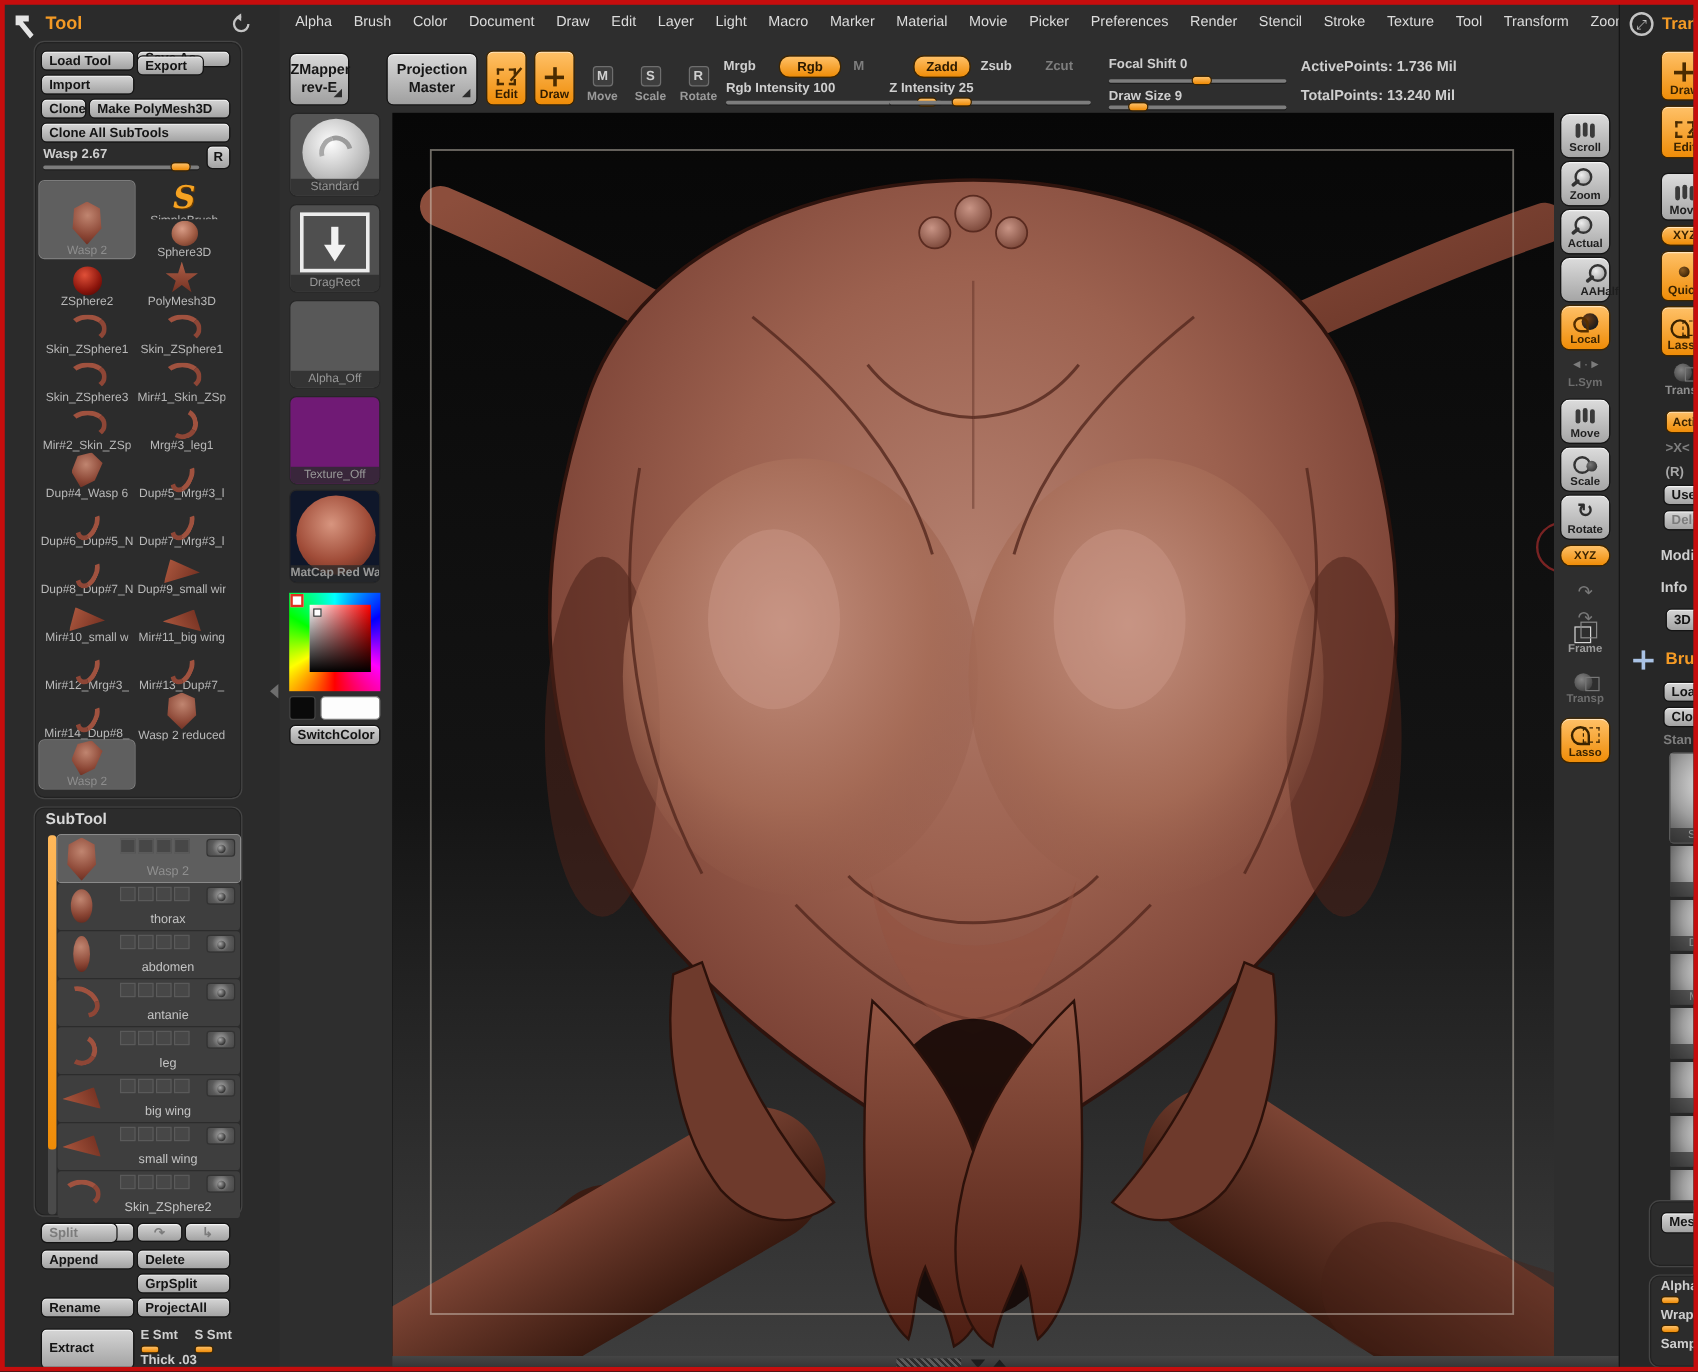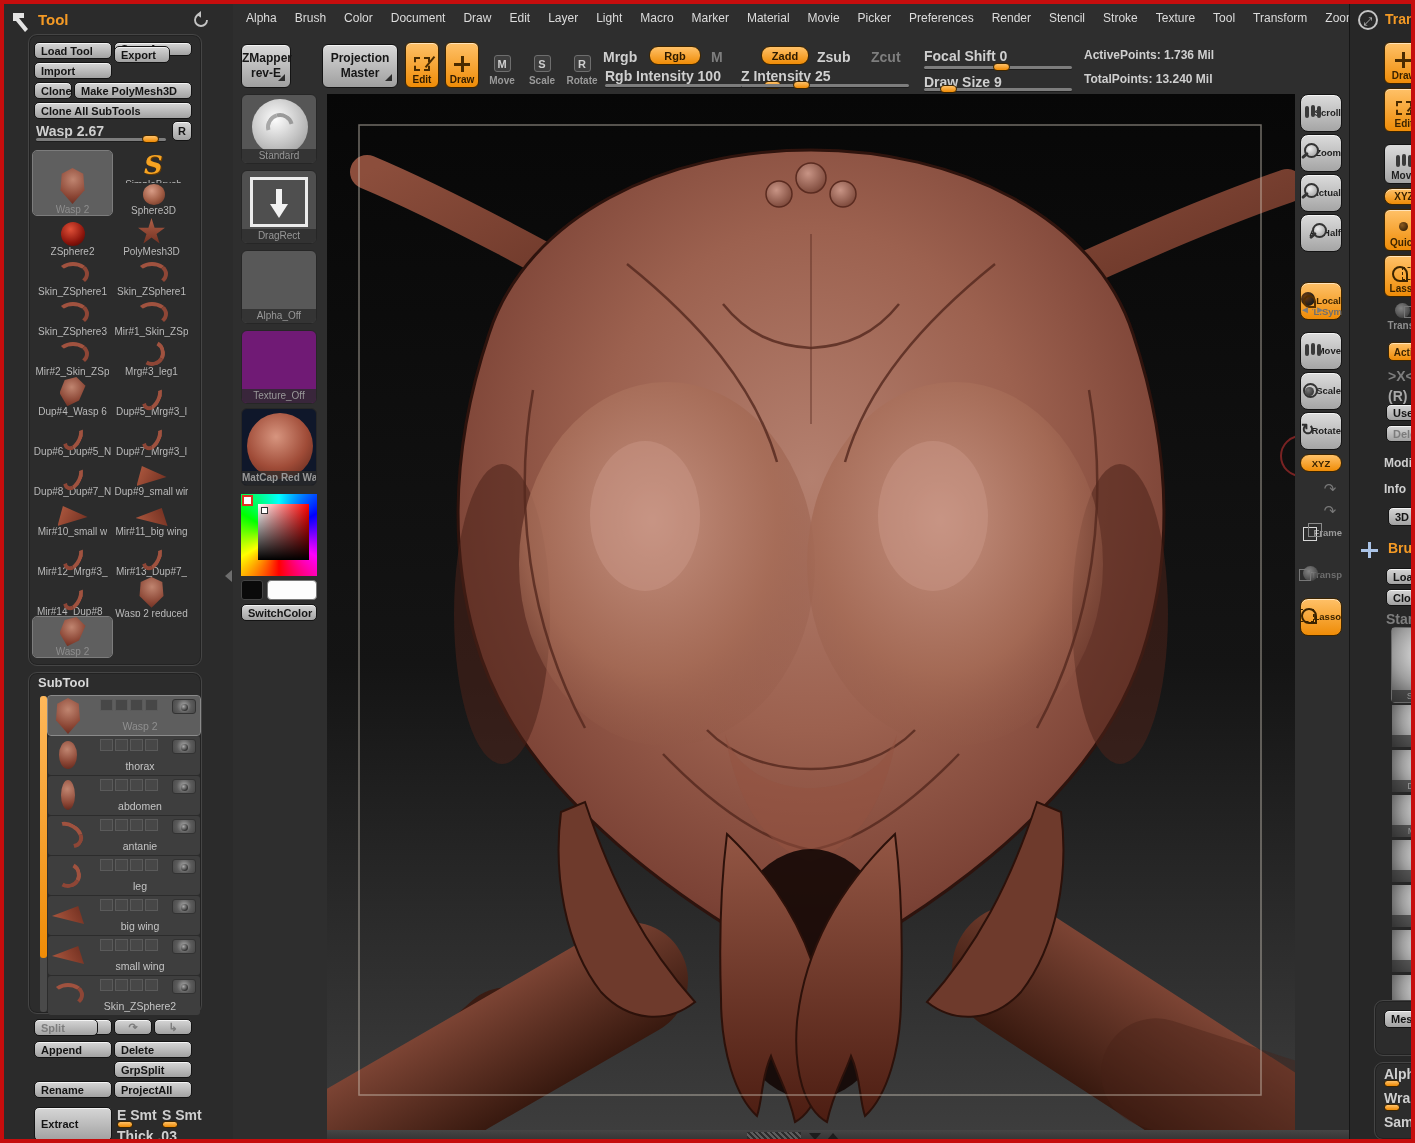--- a/index.html
+++ b/index.html
@@ -6,21 +6,21 @@
   html,body { width:1415px; height:1143px; overflow:hidden; background:#1b1b1b;
     font-family:"Liberation Sans", sans-serif; -webkit-font-smoothing:antialiased; }
   .root { position:relative; width:1415px; height:1143px; background:#2e2e2e;
     border:4px solid #c60d0d; overflow:hidden; }
 
   
   .btn { background:linear-gradient(#d6d6d6,#a2a2a2); border:1px solid #141414; border-radius:5px;
     box-shadow:inset 0 1px 0 rgba(255,255,255,.7); color:#141414; font-weight:bold; font-size:11px;
     display:flex; align-items:center; padding:0 6px; position:absolute; cursor:default; white-space:nowrap; overflow:hidden;}
   .btn.dim { color:#7c7c7c; }
-  .flatlbl { position:absolute; color:#cfcfcf; font-weight:bold; font-size:14px; white-space:nowrap; }
+  .flatlbl { position:absolute; color:#cfcfcf; font-weight:bold; font-size:11px; white-space:nowrap; }
   .dimlbl { color:#7e7e7e; }
   .slider { position:absolute; height:3px; background:#7d7d7d; border-radius:2px; box-shadow:0 1px 0 #1e1e1e; }
   .slider .handle { position:absolute; top:-3px; width:17px; height:8px; margin-left:-8px;
     background:linear-gradient(#ffc168,#ee8a05); border:1px solid #3d2500; border-radius:4px; }
   .panelbox { position:absolute; border:1px solid #454545; border-radius:9px; background:#2c2c2c;
     box-shadow:inset 0 0 0 1px #222; }
 
   
   .menubar { position:absolute; left:233px; top:0; width:1112px; height:28px; display:flex; align-items:center; }
   .menu-item { color:#dcdcdc; font-size:12px; padding:0 9px; white-space:nowrap; }
@@ -108,21 +108,21 @@
     background:radial-gradient(circle at 35% 35%, #aaa, #333 70%); }
 
   
   .dthumb { position:absolute; left:237px; width:76px; background:#565656; border-radius:6px;
     border:1px solid #262626; overflow:hidden; }
   .dthumb .cap { position:absolute; bottom:0; left:0; right:0; height:14px; background:rgba(42,42,42,.78);
     color:#989898; font-size:10px; text-align:center; line-height:14px; white-space:nowrap; overflow:hidden;}
 
   
   .rtb-item { position:absolute; left:1296px; width:42px; height:38px; border-radius:8px;
-    display:flex; flex-direction:row; align-items:center; justify-content:flex-end; padding-bottom:2px; }
+    display:flex; flex-direction:column; align-items:center; justify-content:flex-end; padding-bottom:2px; }
   .rtb-item.btn2 { background:linear-gradient(#dcdcdc,#a5a5a5); border:1px solid #141414;
     box-shadow:inset 0 1px 0 rgba(255,255,255,.7); }
   .rtb-item.obtn2 { background:linear-gradient(#ffc168,#ef8c07); border:1px solid #3d2500;
     box-shadow:inset 0 1px 0 rgba(255,255,255,.55); }
   .rtb-item .lab { font-size:9.5px; font-weight:bold; color:#1e1e1e; line-height:11px; }
   .rtb-item.obtn2 .lab { color:#3a2300; }
   .rtb-item.flat2 .lab { color:#9b9b9b; }
   .rtb-item.dim2 .lab { color:#6e6e6e; }
   .ico { width:24px; height:18px; position:relative; }
   .g-hand::before { content:''; position:absolute; left:4px; top:3px; width:4px; height:12px; border-radius:2px;
@@ -742,21 +742,21 @@
       <div class="rtb-item btn2" style="top: 170px;">
         <span class="ico g-mag"></span>
         <span class="lab">Actual</span>
       </div>
 
       <div class="rtb-item btn2" style="top: 210px; padding-left: 24px;">
         <span class="ico g-mag"></span>
         <span class="lab">AAHalf</span>
       </div>
 
-      <div class="rtb-item obtn2" style="top: 250px; margin-top: 28px;">
+      <div class="rtb-item obtn2" style="top: 250px;">
         <span class="ico g-pivot"></span>
         <span class="lab">Local</span>
       </div>
 
       <div class="rtb-item flat2 dim2" style="top: 293px; height: 30px;">
         <span class="ico g-sym"></span>
         <span class="lab">L.Sym</span>
       </div>
 
       <div class="rtb-item btn2" style="top: 328px;">

